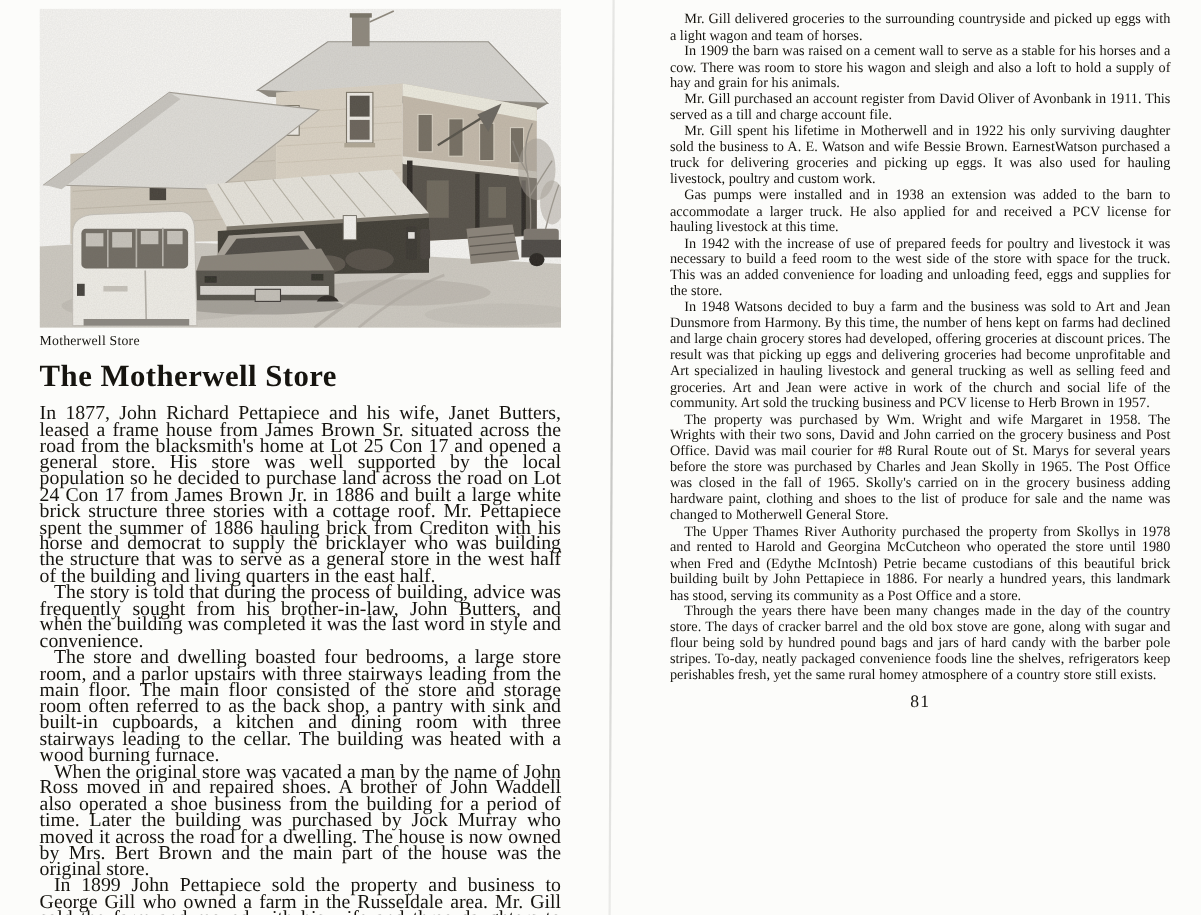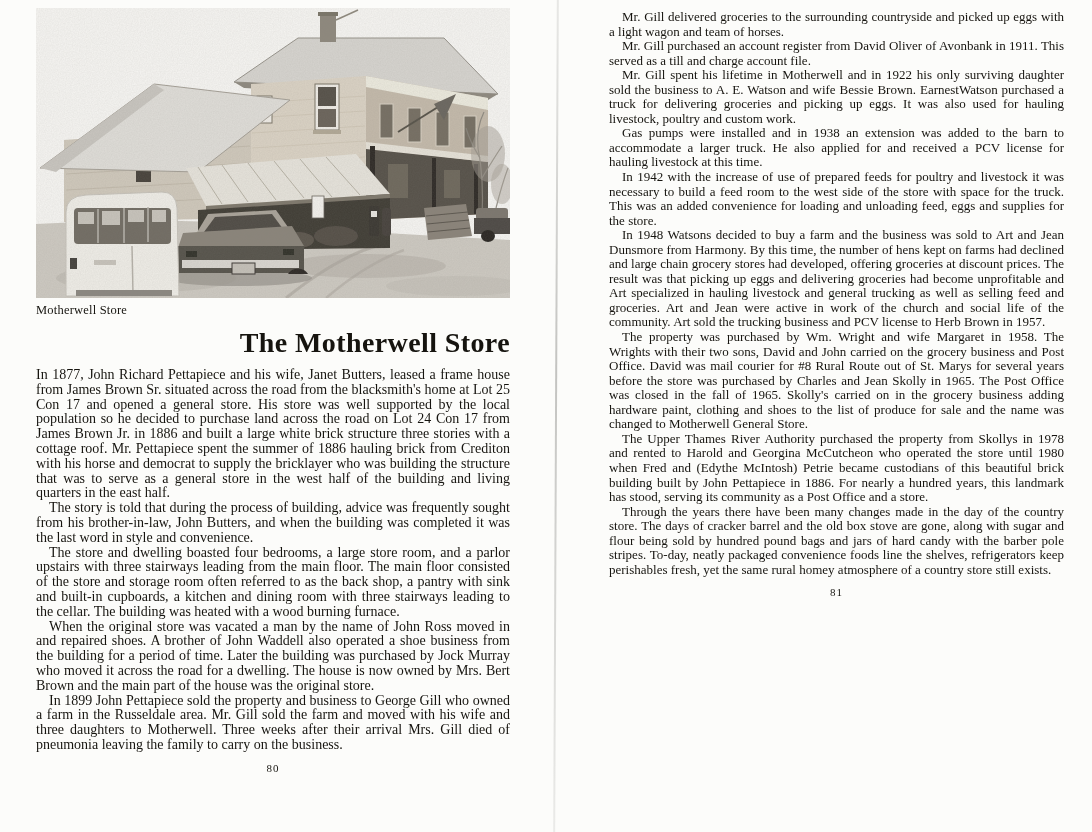--- a/index.html
+++ b/index.html
@@ -16,30 +16,30 @@
     position:absolute; left:555px; top:-4px; width:2px; height:840px;
     background:linear-gradient(to bottom, rgba(140,140,136,0.18), rgba(110,110,106,0.40) 45%, rgba(140,140,136,0.15));
     transform:rotate(0.25deg);
   }
   .page-left { position:absolute; left:36px; top:8px; width:474px; }
   .page-right { position:absolute; left:609px; top:10px; width:455px; }
   .photo-frame { width:474px; height:290px; }
   .photo-frame svg { display:block; }
   .caption { font-size:12.5px; margin-top:5px; letter-spacing:0.2px; }
   .title {
-    text-align:right; font-size:28px; font-weight:bold;
+    text-align:left; font-size:28px; font-weight:bold;
     margin:9px 0 9px 0; letter-spacing:0.4px;
   }
   .body p {
     margin:0; text-align:justify; text-indent:13px;
-    font-size:14px; line-height:14.8px;
+    font-size:18px; line-height:14.8px;
   }
   .page-right .body p { font-size:13px; line-height:14.55px; }
   .body p.first { text-indent:0; }
-  .pagenum { text-align:center; font-size:11px; margin-top:9px; letter-spacing:1px; }
+  .pagenum { text-align:center; font-size:16px; margin-top:9px; letter-spacing:1px; }
 </style>
 </head>
 <body>
 
 <div class="spread">
 
   <div class="page-left">
 
     <div class="photo-frame">
       <svg width="474" height="290" viewBox="0 0 474 290" xmlns="http://www.w3.org/2000/svg">
@@ -216,20 +216,21 @@
     </div>
 
     <div class="pagenum">80</div>
   </div>
 
   <div class="gutter"></div>
 
   <div class="page-right">
     <div class="body">
       <p>Mr. Gill delivered groceries to the surrounding countryside and picked up eggs with a light wagon and team of horses.</p>
+      <p>In 1909 the barn was raised on a cement wall to serve as a stable for his horses and a cow. There was room to store his wagon and sleigh and also a loft to hold a supply of hay and grain for his animals.</p>
       <p>Mr. Gill purchased an account register from David Oliver of Avonbank in 1911. This served as a till and charge account file.</p>
       <p>Mr. Gill spent his lifetime in Motherwell and in 1922 his only surviving daughter sold the business to A. E. Watson and wife Bessie Brown. EarnestWatson purchased a truck for delivering groceries and picking up eggs. It was also used for hauling livestock, poultry and custom work.</p>
       <p>Gas pumps were installed and in 1938 an extension was added to the barn to accommodate a larger truck. He also applied for and received a PCV license for hauling livestock at this time.</p>
       <p>In 1942 with the increase of use of prepared feeds for poultry and livestock it was necessary to build a feed room to the west side of the store with space for the truck. This was an added convenience for loading and unloading feed, eggs and supplies for the store.</p>
       <p>In 1948 Watsons decided to buy a farm and the business was sold to Art and Jean Dunsmore from Harmony. By this time, the number of hens kept on farms had declined and large chain grocery stores had developed, offering groceries at discount prices. The result was that picking up eggs and delivering groceries had become unprofitable and Art specialized in hauling livestock and general trucking as well as selling feed and groceries. Art and Jean were active in work of the church and social life of the community. Art sold the trucking business and PCV license to Herb Brown in 1957.</p>
       <p>The property was purchased by Wm. Wright and wife Margaret in 1958. The Wrights with their two sons, David and John carried on the grocery business and Post Office. David was mail courier for #8 Rural Route out of St. Marys for several years before the store was purchased by Charles and Jean Skolly in 1965. The Post Office was closed in the fall of 1965. Skolly's carried on in the grocery business adding hardware paint, clothing and shoes to the list of produce for sale and the name was changed to Motherwell General Store.</p>
       <p>The Upper Thames River Authority purchased the property from Skollys in 1978 and rented to Harold and Georgina McCutcheon who operated the store until 1980 when Fred and (Edythe McIntosh) Petrie became custodians of this beautiful brick building built by John Pettapiece in 1886. For nearly a hundred years, this landmark has stood, serving its community as a Post Office and a store.</p>
       <p>Through the years there have been many changes made in the day of the country store. The days of cracker barrel and the old box stove are gone, along with sugar and flour being sold by hundred pound bags and jars of hard candy with the barber pole stripes. To-day, neatly packaged convenience foods line the shelves, refrigerators keep perishables fresh, yet the same rural homey atmosphere of a country store still exists.</p>
     </div>
     <div class="pagenum">81</div>

